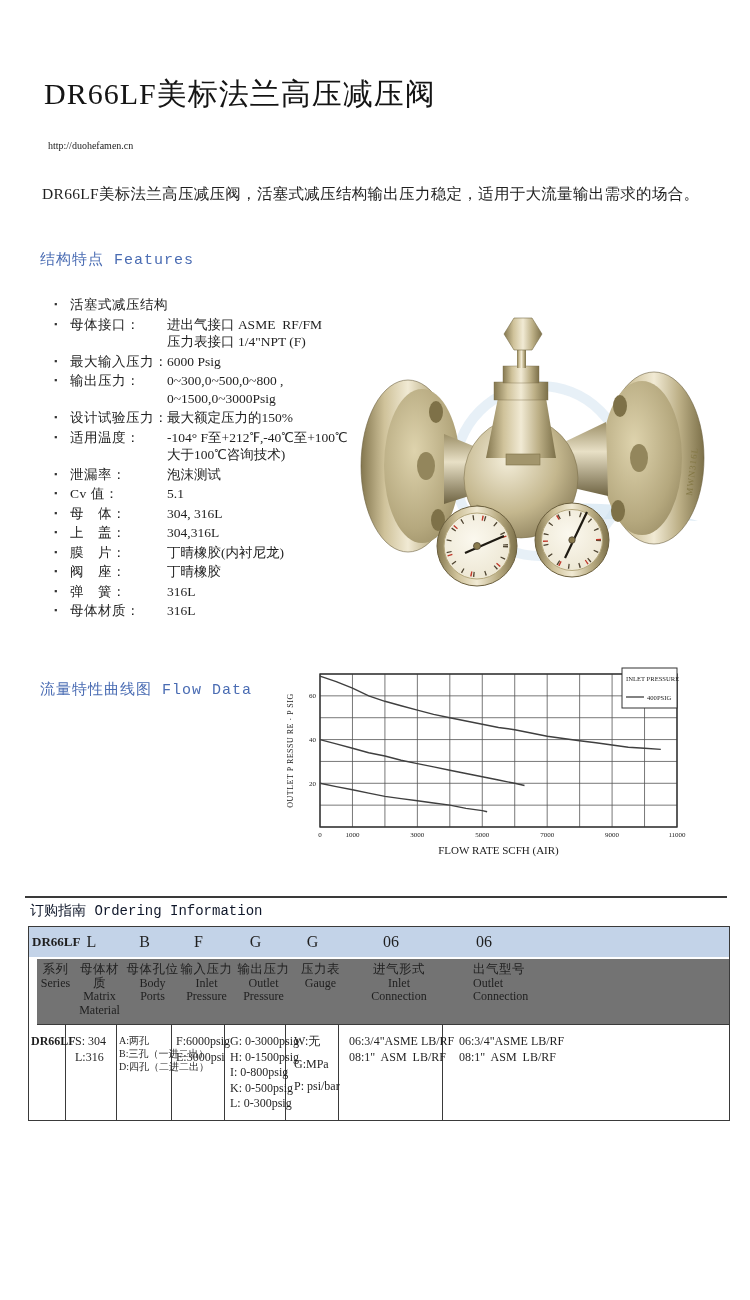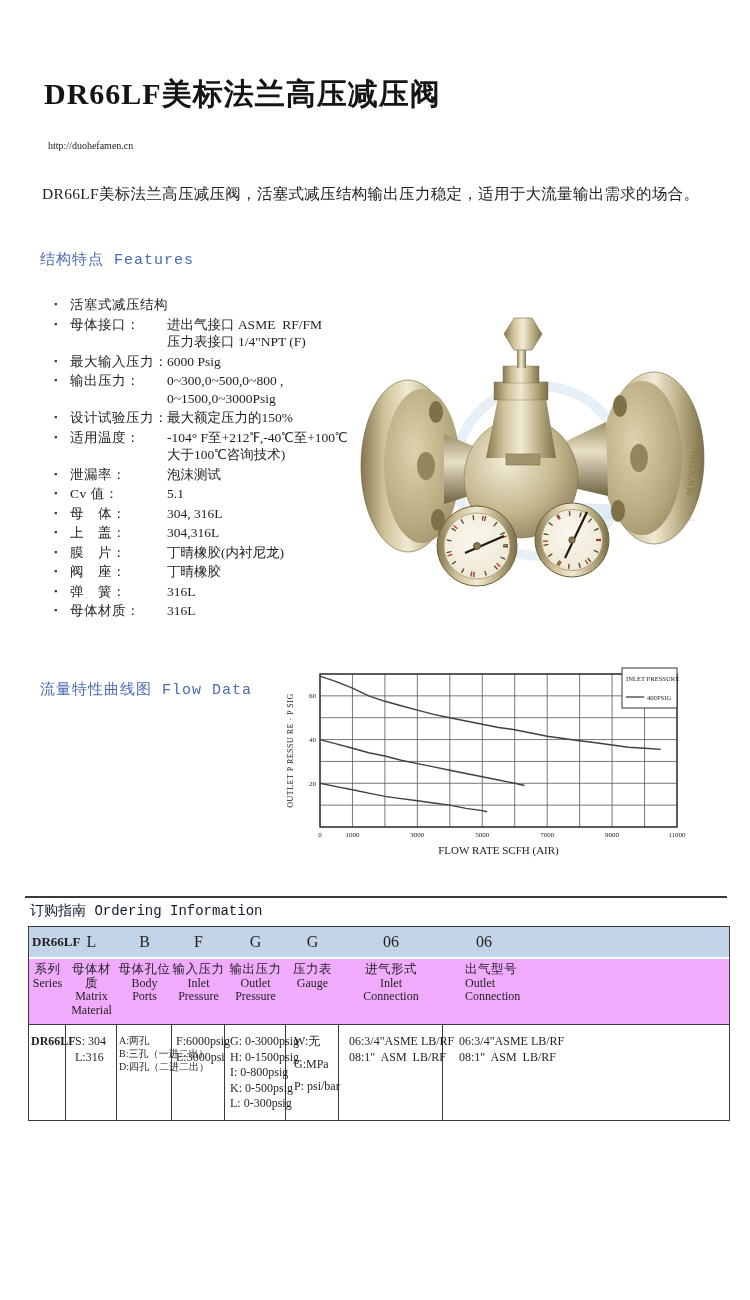--- a/index.html
+++ b/index.html
@@ -1,19 +1,19 @@
 <!DOCTYPE html>
 <html><head>
 <meta charset="utf-8">
 <style>
   html,body{margin:0;padding:0;background:#fff;}
   .page{position:relative;width:750px;height:1300px;background:#ffffff;overflow:hidden;
         font-family:"Liberation Serif",serif;color:#1f1f1f;}
   .abs{position:absolute;}
-  .page-title{left:44px;top:74px;font-size:30px;font-weight:bold;color:#141414;letter-spacing:1px;}
+  .page-title{left:44px;top:74px;font-size:30px;font-weight:normal;color:#141414;letter-spacing:1px;}
   .page-url{left:48px;top:117px;font-size:10px;color:#222;text-decoration:none;margin-top:23px;}
   .page-desc{left:42px;top:184px;width:690px;font-size:15.5px;letter-spacing:0.3px;}
   .sec-head{font-size:15px;color:#4a6cb3;letter-spacing:1px;font-family:Liberation Mono, monospace;}
   .features-head{left:40px;top:250px;}
   .flow-head{left:40px;top:680px;}
   .ordering-head{left:30px;top:902px;font-family:"Liberation Mono",monospace;font-size:14px;color:#0f172a;}
   
   .features{left:54px;top:296px;width:330px;font-size:13.5px;line-height:17.5px;}
   .feat{display:flex;align-items:flex-start;margin-bottom:2px;}
   .feat-bullet{width:16px;font-size:9px;color:#333;line-height:17.5px;}
@@ -30,22 +30,22 @@
   #flow-chart-svg .legend-text{font-size:6.6px;}
   
   .divider{left:25px;top:896px;width:702px;height:2px;background:#3a3a3a;}
   
   .order-table{left:28px;top:926px;width:700px;border:1.5px solid #3a3a3a;font-size:12px;}
   .tr{display:grid;grid-template-columns:37px 51px 55px 53px 61px 53px 104px 1fr;}
   .tr.codes{background:#c3d3e8;height:30px;align-items:center;border-bottom:2px solid #fff;
             font-size:16px;text-align:center;}
   .tr.codes .c1{font-size:13px;font-weight:bold;text-align:left;padding-left:3px;}
   .tr.codes .c8{text-align:left;padding-left:33px;}
-  .tr.names{background:#f0abfc;border-bottom:1.5px solid #3a3a3a;padding:4px 0 7px 0;
-            text-align:center;line-height:13.5px;}
+  .tr.names{background:#737373;border-bottom:1.5px solid #3a3a3a;padding:4px 0 7px 0;
+            text-align:center;line-height:13.5px;margin-left:8px;}
   .tr.names .zh{font-size:12.5px;letter-spacing:0.5px;}
   .tr.names .en{font-size:12px;}
   .tr.names .c8{text-align:left;padding-left:22px;}
   .tr.data{background:#fff;min-height:95px;line-height:15.5px;}
   .tr.data .td{border-right:1px solid #3a3a3a;padding-top:9px;}
   .tr.data .td:last-child{border-right:none;}
   .tr.data .td div{white-space:pre;}
   .tr.data .c1{font-weight:bold;padding-left:2px;}
   .tr.data .c2{padding-left:9px;}
   .tr.data .c3{font-size:10px;line-height:13px;padding-left:2px;}

